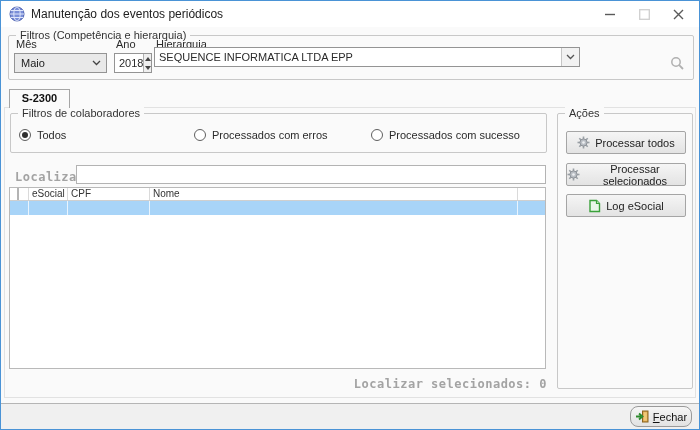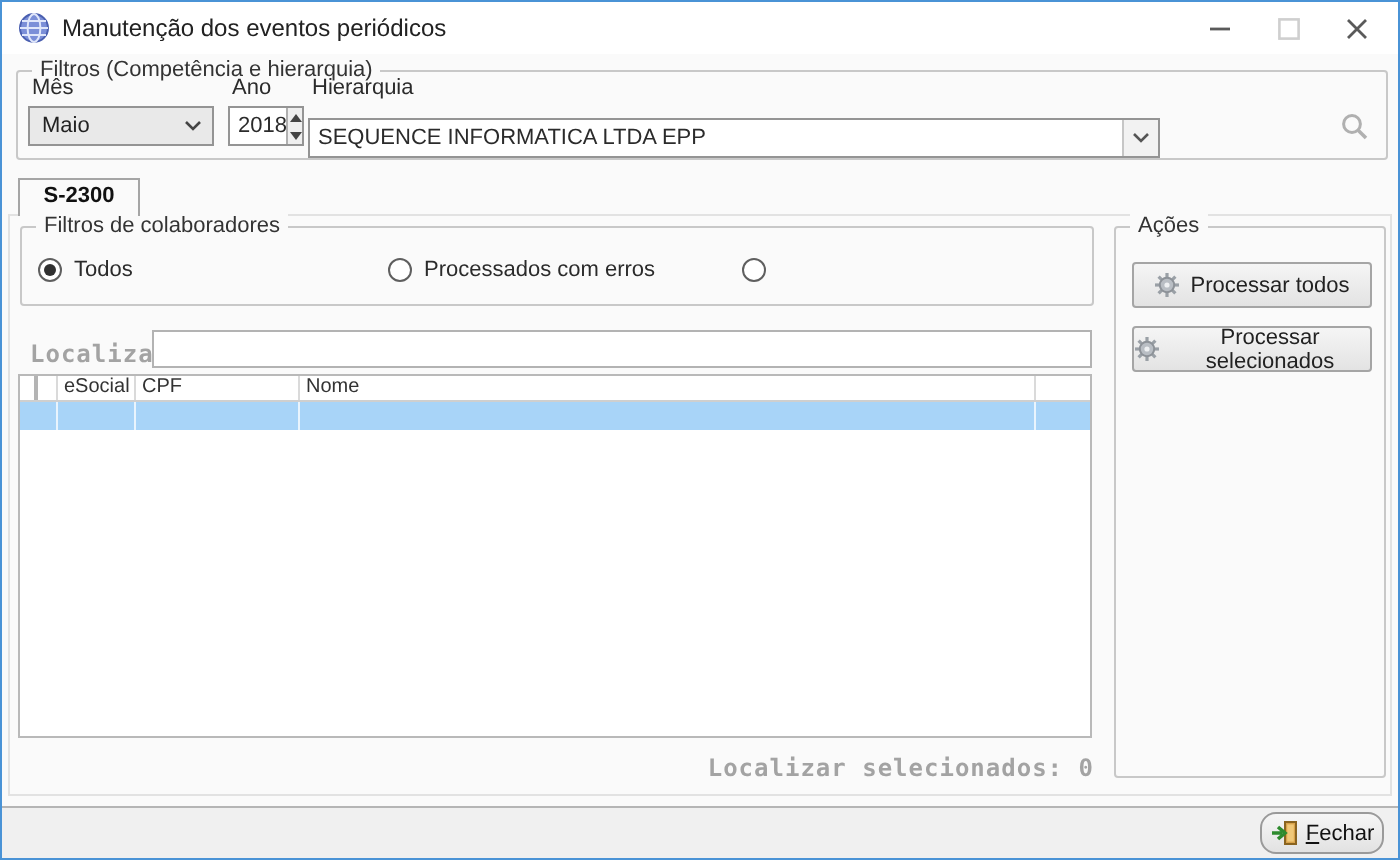--- a/index.html
+++ b/index.html
@@ -135,21 +135,21 @@
         <span>
             <i class="tri-up"></i>
           </span>
         <span>
             <i class="tri-dn"></i>
           </span>
       </span>
     </div>
 
     <span style="position:absolute; left:147px; top:2px;">Hierarquia</span>
-    <div class="combo-white" style="left:145px; top:23px; width:426px;">
+    <div class="combo-white" style="left:145px; top:11px; width:426px;">
       <span class="cw-text">SEQUENCE INFORMATICA LTDA EPP</span>
       <span class="cw-btn">
         <span class="icon">
           <svg width="9" height="6" viewBox="0 0 9 6">
               <polyline points="1,1 4.5,4.5 8,1" fill="none" stroke="#555" stroke-width="1.3"></polyline>
             </svg>
         </span>
       </span>
     </div>
 
@@ -169,20 +169,21 @@
     <div class="radio checked" style="left:8px; top:15px;">
       <span class="rb"></span>
       <span>Todos</span>
     </div>
     <div class="radio" style="left:183px; top:15px;">
       <span class="rb"></span>
       <span>Processados com erros</span>
     </div>
     <div class="radio" style="left:360px; top:15px;">
       <span class="rb"></span>
+      <span>Processados com sucesso</span>
     </div>
   </div>
 
   <span class="mono-label" style="position:absolute; left:14px; top:169px;">Localizar</span>
   <input class="search-input" type="text" value="" style="">
 
   <div class="grid">
     <div class="grid-header">
       <span class="hcell c0"><span class="hchk"></span></span>
       <span class="hcell c1">eSocial</span>
@@ -225,20 +226,29 @@
               <line x1="2.3" y1="2.3" x2="10.7" y2="10.7"></line>
               <line x1="10.7" y1="2.3" x2="2.3" y2="10.7"></line>
             </g>
           <circle cx="6.5" cy="6.5" r="3.6" fill="#b9bec4" stroke="#8d9298" stroke-width="1"></circle>
           <circle cx="6.5" cy="6.5" r="1.3" fill="#eef0f2"></circle>
         </svg>
       </span>
       <span>Processar selecionados</span>
     </button>
 
+    <button class="action-btn" style="top:80px;">
+      <span class="icon">
+        <svg width="13" height="14" viewBox="0 0 13 14">
+          <path d="M2 1.5 L8.5 1.5 L11.5 4.5 L11.5 12.5 L2 12.5 Z" fill="#eaf7ea" stroke="#3aa13a" stroke-width="1.4"></path>
+          <path d="M8.5 1.5 L8.5 4.5 L11.5 4.5" fill="#bfe6bf" stroke="#3aa13a" stroke-width="1.2"></path>
+        </svg>
+      </span>
+      <span>Log eSocial</span>
+    </button>
   </div>
 
   <div class="status-line mono-label">
     <span>Localizar selecionados:</span>
     <span>0</span>
   </div>
 
   <div class="footer">
     <button class="close-btn">
       <span class="icon">

